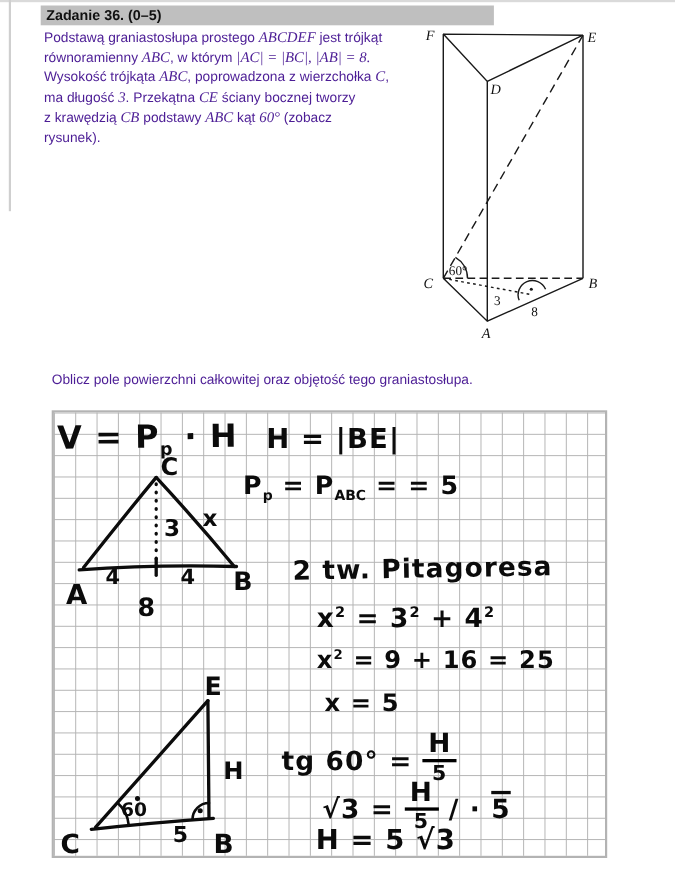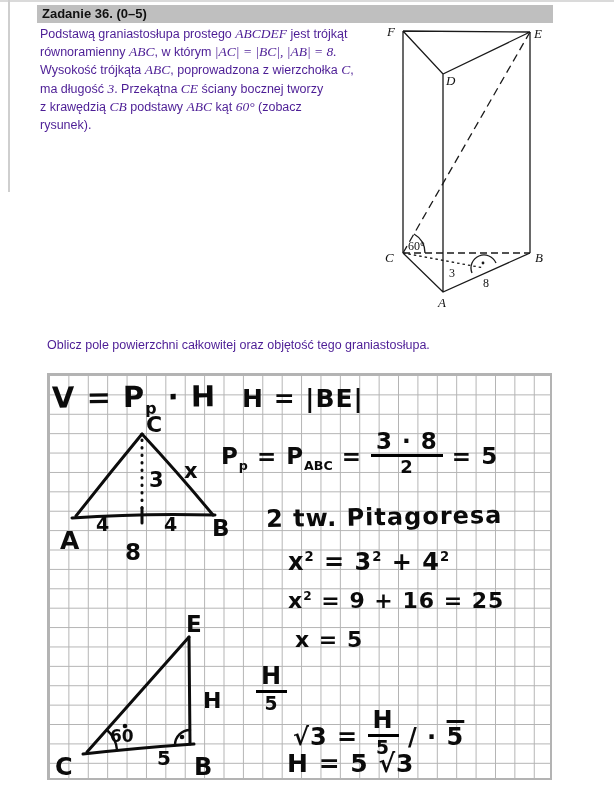--- a/index.html
+++ b/index.html
@@ -2,21 +2,21 @@
 <html><head>
 <meta charset="utf-8">
 <style>
   html,body { margin:0; padding:0; background:#fff; }
   .page { position:relative; width:614px; height:800px; background:#ffffff; overflow:hidden;
           font-family:"Liberation Sans",sans-serif; color:#141414; }
 
   .top-rule  { position:absolute; left:0; top:0; width:614px; height:2px; background:#dadada; }
   .left-rule { position:absolute; left:8px; top:0; width:2px; height:192px; background:#cfcfcf; }
 
-  .task-header { position:absolute; left:37px; top:5px; width:516px; height:18px;
+  .task-header { position:absolute; left:37px; top:5px; width:412px; height:18px;
                  background:#bfbfbf; box-sizing:border-box; padding-left:5px;
                  font-weight:bold; font-size:13px; line-height:18px; color:#101010; }
 
   .problem { position:absolute; left:40px; top:25px; width:350px;
              font-size:12.5px; line-height:18.2px; color:#4c1d95; }
   .problem .m { font-family:"Liberation Serif",serif; font-style:italic; font-size:13.5px; }
 
   .prism { position:absolute; left:375px; top:15px; width:200px; height:295px; }
   .prism text { font-family:"Liberation Serif",serif; font-style:italic; font-size:13px; fill:#111; }
   .prism text.num { font-style:normal; font-size:12px; }
@@ -127,30 +127,30 @@
     <text x="147" y="402" font-size="24">B</text>
     <text x="110" y="392" font-size="20">5</text>
     <text x="63" y="369" font-size="17">60</text>
   </svg>
 
   <div class="hw f1"><span>V = P</span><sub>p</sub><span> · H</span></div>
 
   <div class="hw f2">H = |BE|</div>
 
   <div class="hw f3">
-    <span>P</span><sub>p</sub><span> = P</span><sub>ABC</sub><span> = </span><span class="frac"><span class="num">3 · 8</span><span class="den">2</span></span><span> = 5</span>
+    <span>P</span><sub>p</sub><span> = P</span><sub>ABC</sub><span> = </span><span> = 5</span>
   </div>
 
   <div class="hw f4">2 tw. Pitagoresa</div>
 
   <div class="hw f5"><span>x</span><sup>2</sup><span> = 3</span><sup>2</sup><span> + 4</span><sup>2</sup></div>
 
   <div class="hw f6"><span>x</span><sup>2</sup><span> = 9 + 16 = 25</span></div>
 
   <div class="hw f7">x = 5</div>
 
-  <div class="hw f8"><span class="frac"><span class="num">H</span><span class="den">5</span></span></div>
+  <div class="hw f8"><span>tg 60° = </span><span class="frac"><span class="num">H</span><span class="den">5</span></span></div>
 
   <div class="hw f9"><span>√3</span><span> = </span><span class="frac"><span class="num">H</span><span class="den">5</span></span><span> / · </span><span class="ol">5</span></div>
 
   <div class="hw f10"><span>H = 5 </span><span>√3</span></div>
 
 </div>
 
 </body></html>

